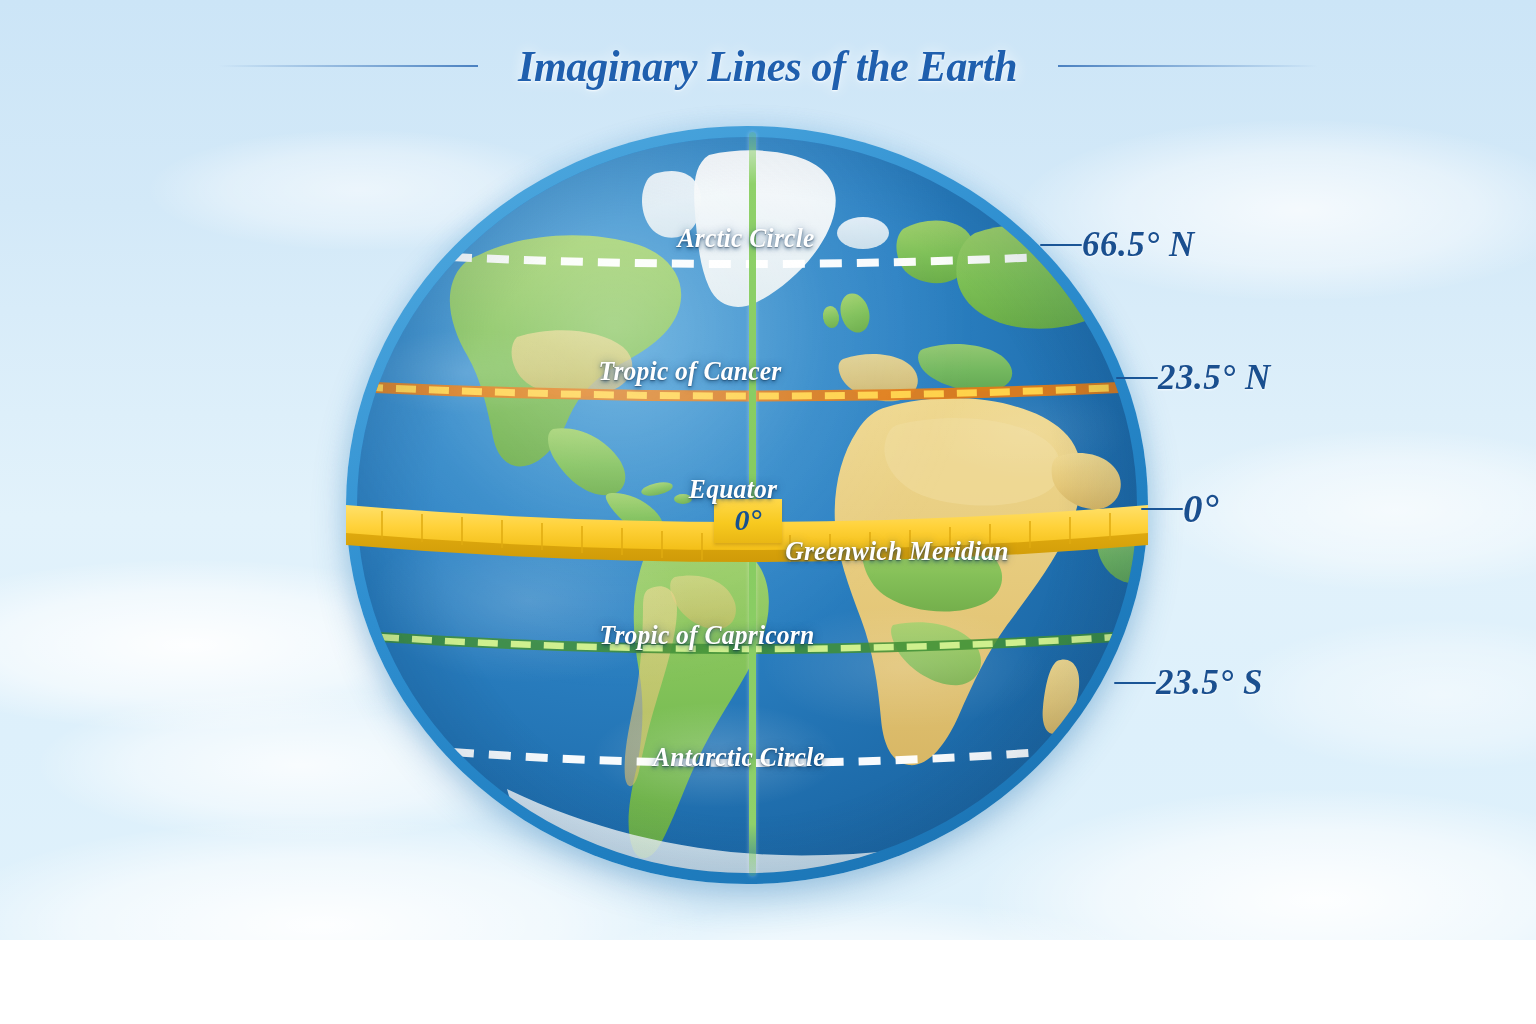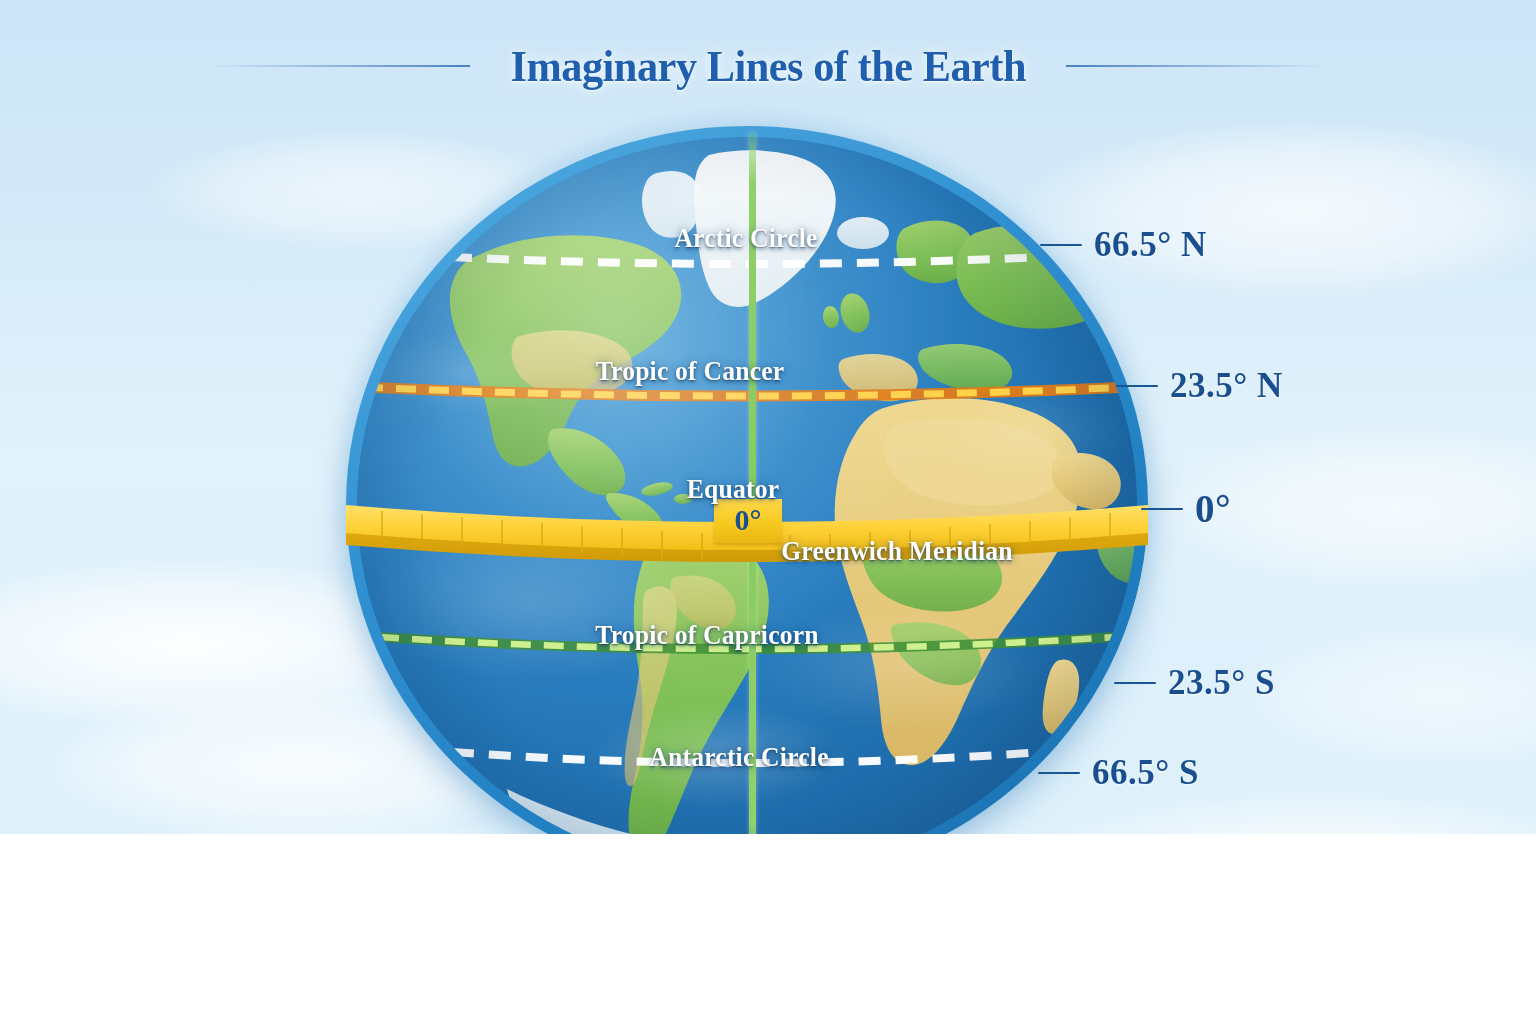--- a/index.html
+++ b/index.html
@@ -6,29 +6,30 @@
   * { margin:0; padding:0; box-sizing:border-box; }
 
   html, body {
     width:1536px; height:1024px;
     overflow:hidden;
     font-family:"Liberation Sans", sans-serif;
   }
 
   #stage {
     position:relative;
-    width:1536px; height:834px;
+    width:1536px; height:940px;
     background:
       linear-gradient(to bottom,
         #cce5f7 0%,
         #d3e9f8 22%,
         #e2f2fb 55%,
         #ddf0fb 78%,
         #dff1fb 100%);
     overflow:hidden;
+    font-style:italic;
   }
 
   
   .cloud {
     position:absolute;
     border-radius:50%;
     background:radial-gradient(ellipse at center,
         rgba(255,255,255,0.95) 0%,
         rgba(255,255,255,0.55) 45%,
         rgba(255,255,255,0) 72%);
@@ -211,42 +212,41 @@
     color:#17518f;
     line-height:1;
     transform:translateY(-1px);
   }
 
   
   .callout {
     position:absolute;
     display:flex;
     align-items:center;
-    gap:12px;
     z-index:35;
   }
   .leader {
     height:2px;
     width:42px;
     background:#1a5596;
     border-radius:2px;
   }
   .callout-text {
     font-family:"Liberation Serif", serif;
     font-weight:bold;
     color:#1a4f8f;
     font-size:35px;
     white-space:nowrap;
     letter-spacing:.5px;
     text-shadow:0 1px 2px rgba(255,255,255,.85);
   }
   #callout-0 .callout-text { font-size:39px; }
 
   #callout-665n { left:1040px; top:225px; }
-  #callout-235n { left:1116px; top:358px;margin-top:8px; }
+  #callout-235n { left:1116px; top:358px; }
   #callout-0    { left:1141px; top:486px; }
   #callout-235s { left:1114px; top:631px;margin-top:32px; }
   #callout-665s { left:1038px; top:753px; }
 </style>
 </head>
 <body>
 
 <div id="stage">
 
   <div class="cloud c1"></div>
@@ -467,18 +467,14 @@
   <div id="callout-0" class="callout">
     <div class="leader"></div>
     <div class="callout-text">0°</div>
   </div>
 
   <div id="callout-235s" class="callout">
     <div class="leader"></div>
     <div class="callout-text">23.5° S</div>
   </div>
 
-  <div id="callout-665s" class="callout">
-    <div class="leader"></div>
-    <div class="callout-text">66.5° S</div>
-  </div>
 
 </div>
 
 </body></html>

